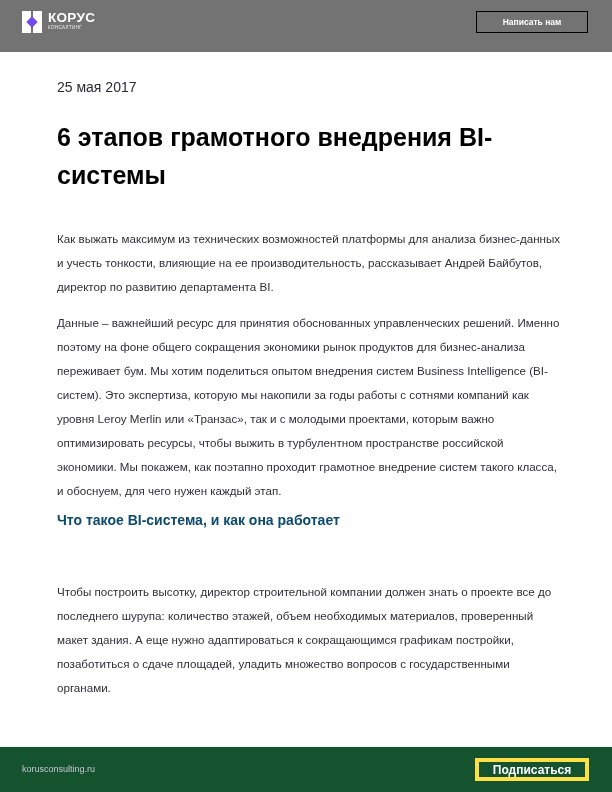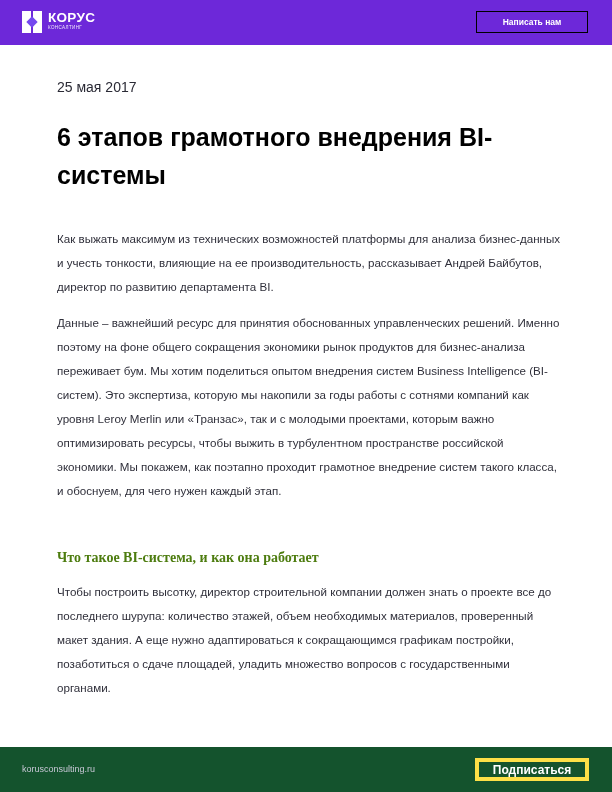--- a/index.html
+++ b/index.html
@@ -3,22 +3,22 @@
   <meta charset="utf-8">
   <style>
     html, body { margin: 0; padding: 0; }
     body {
       width: 612px; height: 792px; position: relative; overflow: hidden;
       background: #ffffff;
       font-family: "Liberation Sans", "DejaVu Sans", sans-serif;
       color: #2a2a35;
     }
     .header {
-      position: absolute; left: 0; top: 0; width: 612px; height: 45px;
-      background: #6d28d9;
+      position: absolute; left: 0; top: 0; width: 612px; height: 52px;
+      background: #737373;
     }
     .logo {
       position: absolute; left: 22px; top: 11px; height: 22px; display: flex; align-items: flex-start;
     }
     .logo-mark { width: 22px; height: 22px; position: relative; }
     .logo-mark .l { position: absolute; left: 0; top: 0; width: 9px; height: 22px; background: #fff; }
     .logo-mark .r { position: absolute; left: 11px; top: 0; width: 9px; height: 22px; background: #fff; }
     .logo-mark .notch { position: absolute; left: 6px; top: 7px; width: 8px; height: 8px; background: #7448ef; transform: rotate(45deg); }
     .logo-text { margin-left: 4px; display: flex; flex-direction: column; }
     .logo-name { color: #fff; font-weight: bold; font-size: 13.5px; line-height: 14px; letter-spacing: 0.3px; }
@@ -35,22 +35,22 @@
       font-size: 25px; font-weight: bold; line-height: 38px; color: #000000;
       margin: 0;
     }
     .para {
       position: absolute; left: 57px; width: 505px; margin: 0;
       font-size: 11.6px; line-height: 24px; color: #2f2f3a;
     }
     .p1 { top: 227px; }
     .p2 { top: 311px; }
     .subhead {
-      position: absolute; left: 57px; top: 550px; margin: 0;
-      font-size: 14px; font-weight: bold; color: #4d7c0f; font-family: Liberation Serif, serif;
+      position: absolute; left: 57px; top: 512px; margin: 0;
+      font-size: 14px; font-weight: bold; color: #0c4a6e;
     }
     .p3 { top: 580px; }
     .footer {
       position: absolute; left: 0; top: 747px; width: 612px; height: 45px;
       background: #14532d;
     }
     .site { position: absolute; left: 22px; top: 17px; font-size: 9px; color: #c8c8d6; }
     .tg { position: absolute; left: 262px; top: 14px; display: flex; align-items: center; margin-top: 48px; }
     .tg-icon { width: 16px; height: 14px; margin-right: 8px; }
     .tg-text { font-size: 9px; color: #c8c8d6; }

